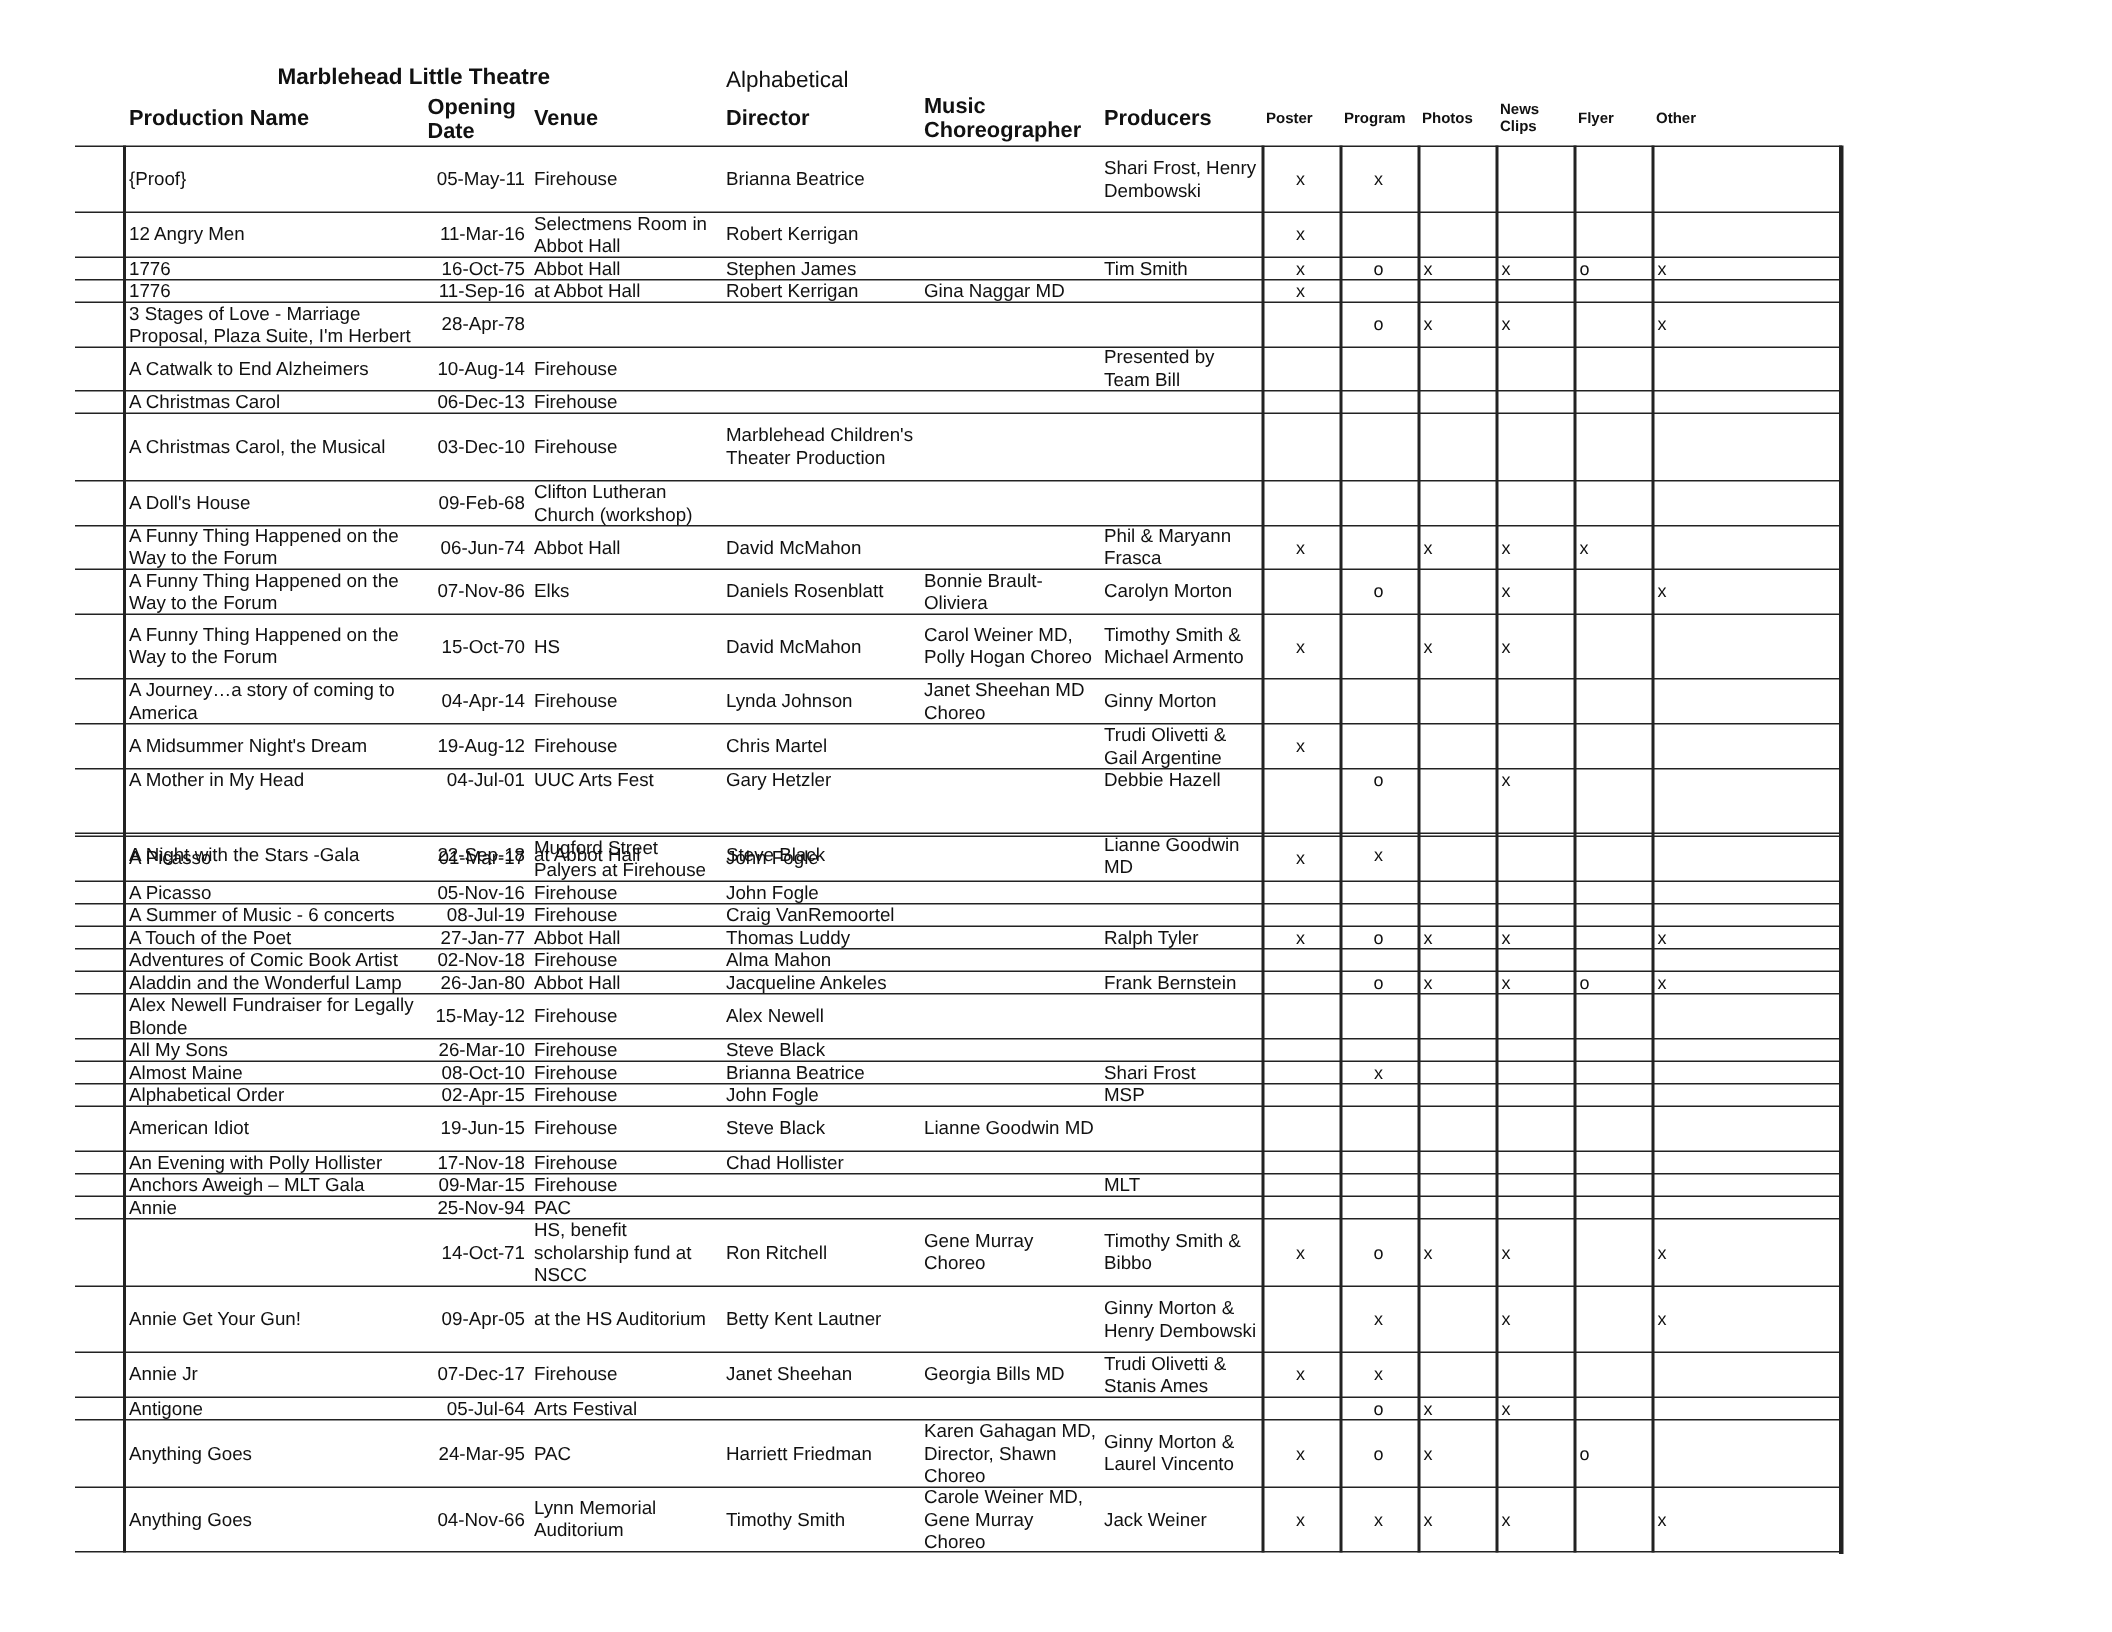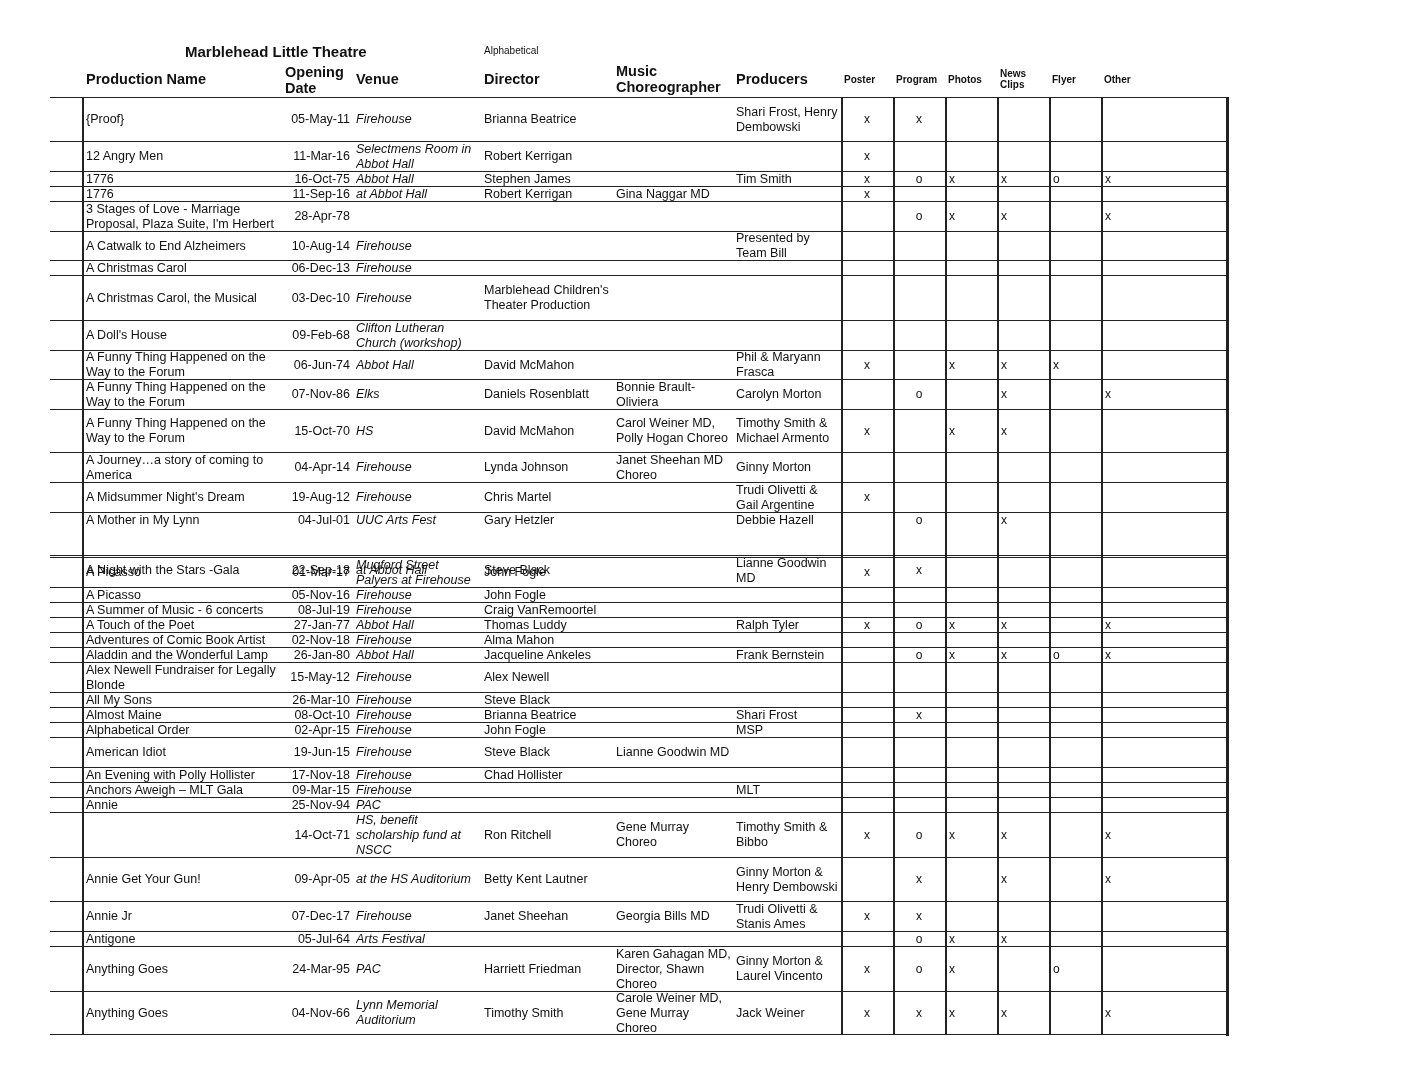--- a/index.html
+++ b/index.html
@@ -1,30 +1,30 @@
 <!DOCTYPE html>
 <html><head>
 <meta charset="utf-8">
 <style>
   html, body { margin:0; padding:0; background:#ffffff; }
   body { width:1408px; height:1088px; position:relative; overflow:hidden;
          font-family:"Liberation Sans", sans-serif; color:#111; }
   .title { position:absolute; left:185px; top:43px; font-size:15px; font-weight:bold; }
-  .subtitle { position:absolute; left:484px; top:45px; font-size:10px; }
+  .subtitle { position:absolute; left:484px; top:45px; font-size:15px; }
   .hdr { position:absolute; font-weight:bold; font-size:14.5px; line-height:16px; }
   .hdr-sm { position:absolute; font-weight:bold; font-size:10px; line-height:11px; }
   #grid { position:absolute; left:0; top:0; width:1408px; height:1088px; }
   .row { position:absolute; left:50px; width:1178px; box-sizing:border-box; border-top:1.5px solid #222; }
   .row.last { border-bottom:1.5px solid #222; }
   .cell { position:absolute; top:0; bottom:0; display:flex; align-items:center;
           font-size:12.5px; line-height:15px; overflow:hidden; white-space:normal; }
   .cell span { display:block; }
   .c-name { left:36px; width:196px; }
   .c-date { left:232px; width:68px; justify-content:flex-end; }
-  .c-venue { left:306px; width:124px;font-style:italic; }
+  .c-venue { left:306px; width:124px; }
   .c-dir { left:434px; width:128px; }
   .c-mus { left:566px; width:116px; }
   .c-prod { left:686px; width:104px; }
   .c-mark { justify-content:center; font-size:12px; }
   .c-mark.left { justify-content:flex-start; padding-left:4px; box-sizing:border-box; }
   .vline { position:absolute; top:97px; width:1.5px; background:#222; }
   .vline.thick { width:2.5px; }
 </style>
 </head>
 <body>
@@ -414,21 +414,21 @@
       </div>
       <div class="cell c-mark" style="left: 791px; width: 52px;">x</div>
       <div class="cell c-mark" style="left: 843px; width: 52px;"></div>
       <div class="cell c-mark left" style="left: 895px; width: 52px;"></div>
       <div class="cell c-mark left" style="left: 947px; width: 52px;"></div>
       <div class="cell c-mark left" style="left: 999px; width: 52px;"></div>
       <div class="cell c-mark left" style="left: 1051px; width: 126px;"></div>
     </div>
     <div class="row" style="top: 512px; height: 15px;">
       <div class="cell c-name">
-        <span>A Mother in My Lynn</span>
+        <span>A Mother in My Head</span>
       </div>
       <div class="cell c-date">
         <span>04-Jul-01</span>
       </div>
       <div class="cell c-venue">
         <span>UUC Arts Fest</span>
       </div>
       <div class="cell c-dir">
         <span>Gary Hetzler</span>
       </div>

